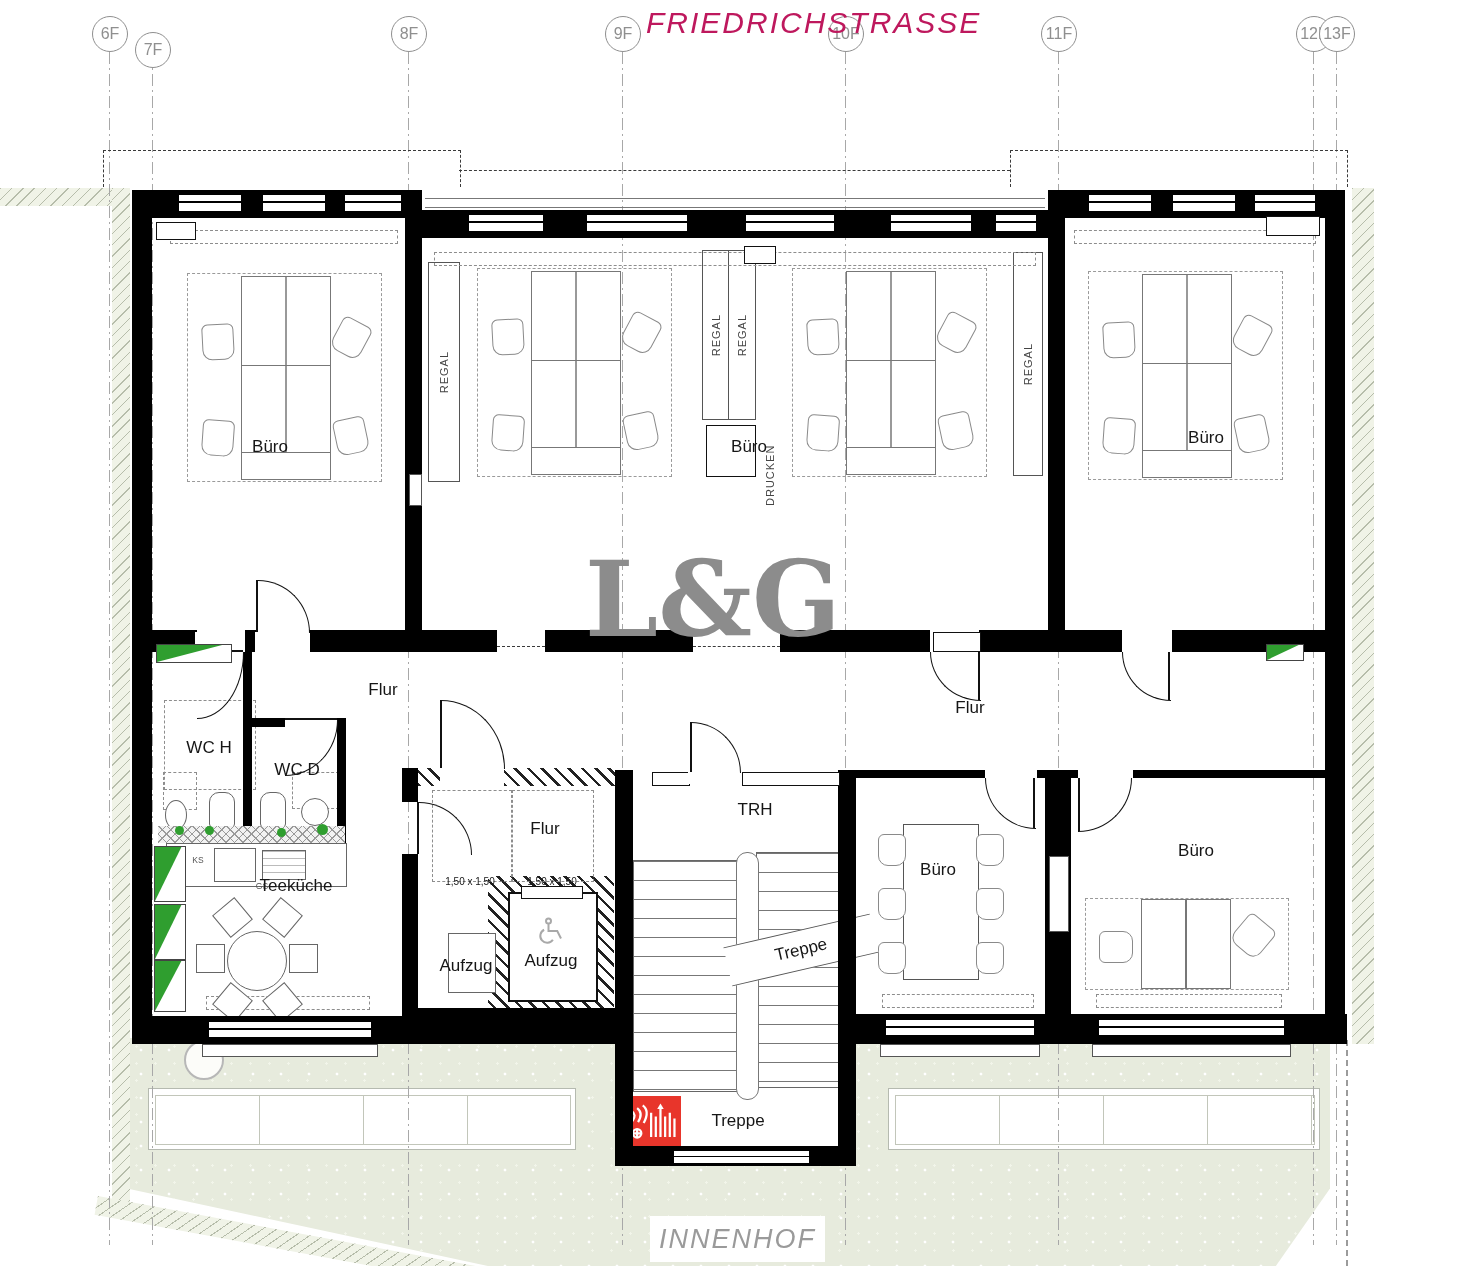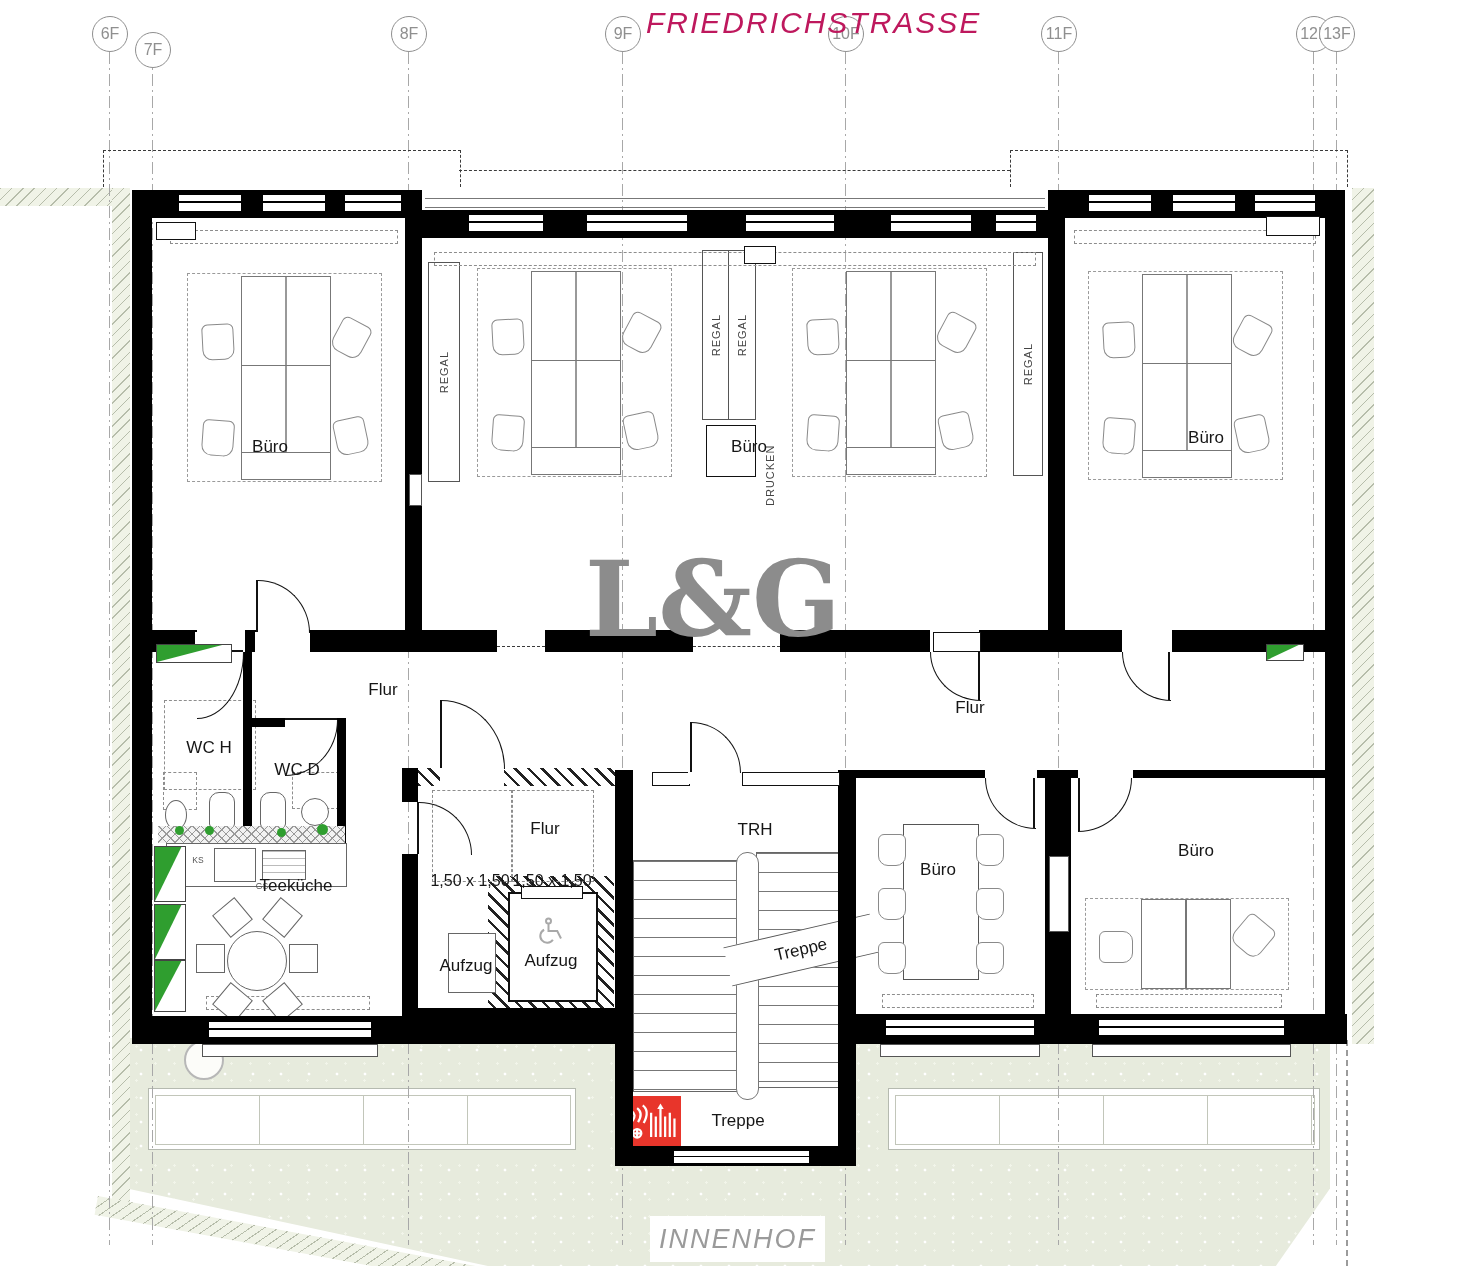--- a/index.html
+++ b/index.html
@@ -21,21 +21,21 @@
   .wall{background:#000;}
   .win{background:linear-gradient(to bottom,#fff 40%,#000 40%,#000 52%,#fff 52%);border:1px solid #000;}
   .gap{background:#fff;}
   .grid{width:1px;background:repeating-linear-gradient(to bottom,#a8a8a8 0 12px,transparent 12px 16px,#a8a8a8 16px 18px,transparent 18px 22px);}
   .axc{width:34px;height:34px;border:1.3px solid #8f8f8f;border-radius:50%;background:#fff;
        color:#8f8f8f;font-size:16px;text-align:center;line-height:34px;}
   .dash{border:1.6px dashed #3a3a3a;border-bottom:none;background:transparent;}
   .dline{border-top:1.6px dashed #3a3a3a;}
   .ddash{border:1px dashed #8d8d8d;background:transparent;}
   .lbl{transform:translate(-50%,-50%);font-size:17px;color:#161616;white-space:nowrap;}
-  .sm{font-size:16px;}
+  .sm{font-size:10px;}
   .xs{font-size:8.5px;color:#555;}
   .vt{writing-mode:vertical-rl;transform:rotate(180deg);font-size:11px;color:#444;letter-spacing:1px;}
   .shelf{border:1.2px solid #555;background:#fff;display:flex;align-items:center;justify-content:center;}
   .arc{border:0 solid #111;background:transparent;}
   .tr{border-top:1.4px solid #111;border-right:1.4px solid #111;border-top-right-radius:100% 100%;}
   .br{border-bottom:1.4px solid #111;border-right:1.4px solid #111;border-bottom-right-radius:100% 100%;}
   .bl{border-bottom:1.4px solid #111;border-left:1.4px solid #111;border-bottom-left-radius:100% 100%;}
   .leaf{background:#111;}
   .ws{border:1px dashed #9a9a9a;}
   .desk{border:1px solid #777;background:#fff;
@@ -366,21 +366,21 @@
   <div class="a lbl" style="left:938px;top:870px;">Büro</div>
   <div class="a lbl" style="left:1196px;top:851px;">Büro</div>
   <div class="a lbl" style="left:383px;top:690px;">Flur</div>
   <div class="a lbl" style="left:970px;top:708px;">Flur</div>
   <div class="a lbl" style="left:545px;top:829px;">Flur</div>
   <div class="a lbl" style="left:209px;top:748px;">WC H</div>
   <div class="a lbl" style="left:297px;top:770px;">WC D</div>
   <div class="a lbl" style="left:296px;top:886px;">Teeküche</div>
   <div class="a lbl" style="left:466px;top:966px;">Aufzug</div>
   <div class="a lbl" style="left:551px;top:961px;">Aufzug</div>
-  <div class="a lbl" style="left:755px;top:830px;">TRH</div>
+  <div class="a lbl" style="left:755px;top:810px;">TRH</div>
   <div class="a lbl" style="left:738px;top:1121px;">Treppe</div>
   <div class="a lbl sm" style="left:470px;top:881px;">1,50 x 1,50</div>
   <div class="a lbl sm" style="left:552px;top:881px;">1,50 x 1,50</div>
 
   <div class="a" style="left:650px;top:1216px;width:175px;height:46px;background:#fff;display:flex;align-items:center;justify-content:center;">
     <span class="title" style="font-size:27px;color:#9a9a9a;">INNENHOF</span>
   </div>
   <div class="a wm" style="left:585px;top:548px;">L&amp;G</div>
 
 </div>

